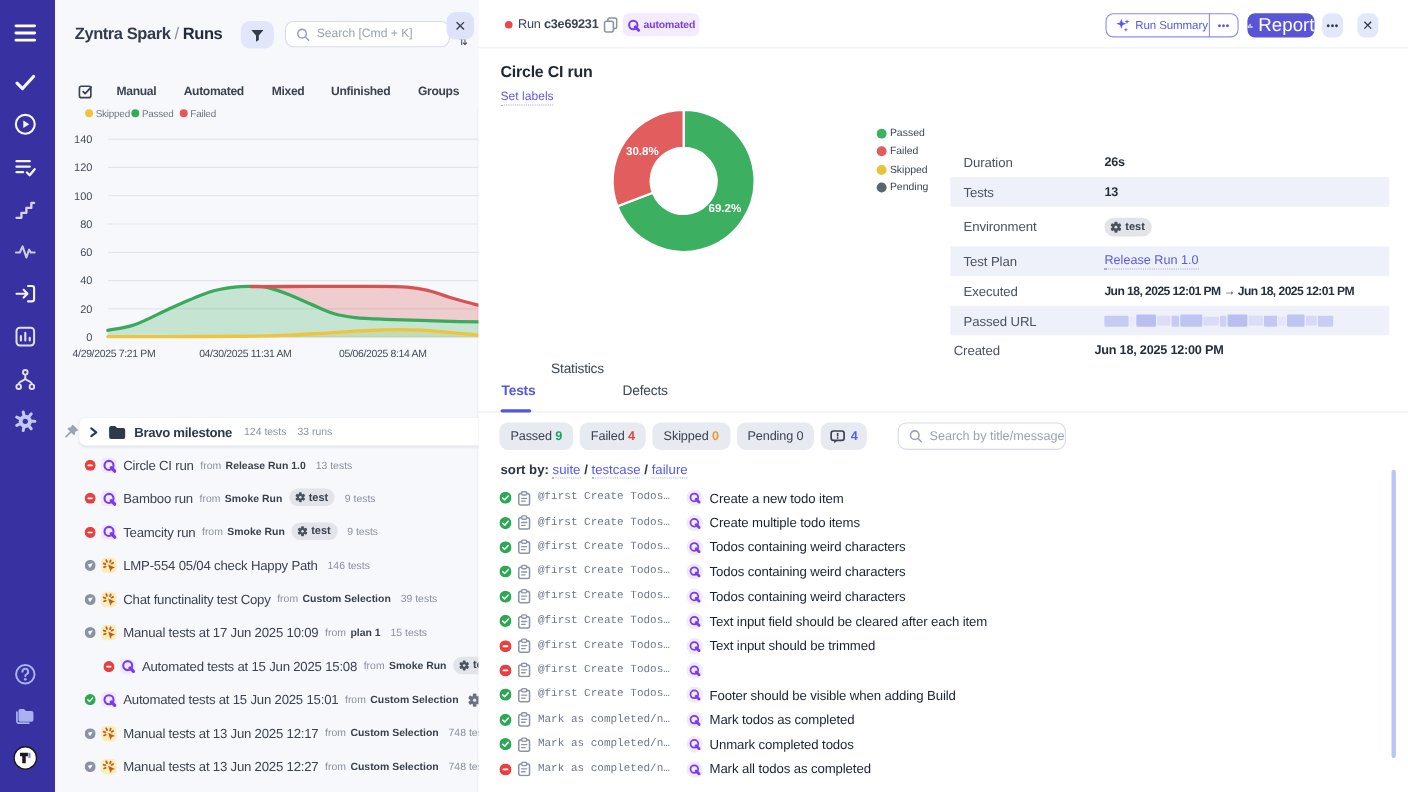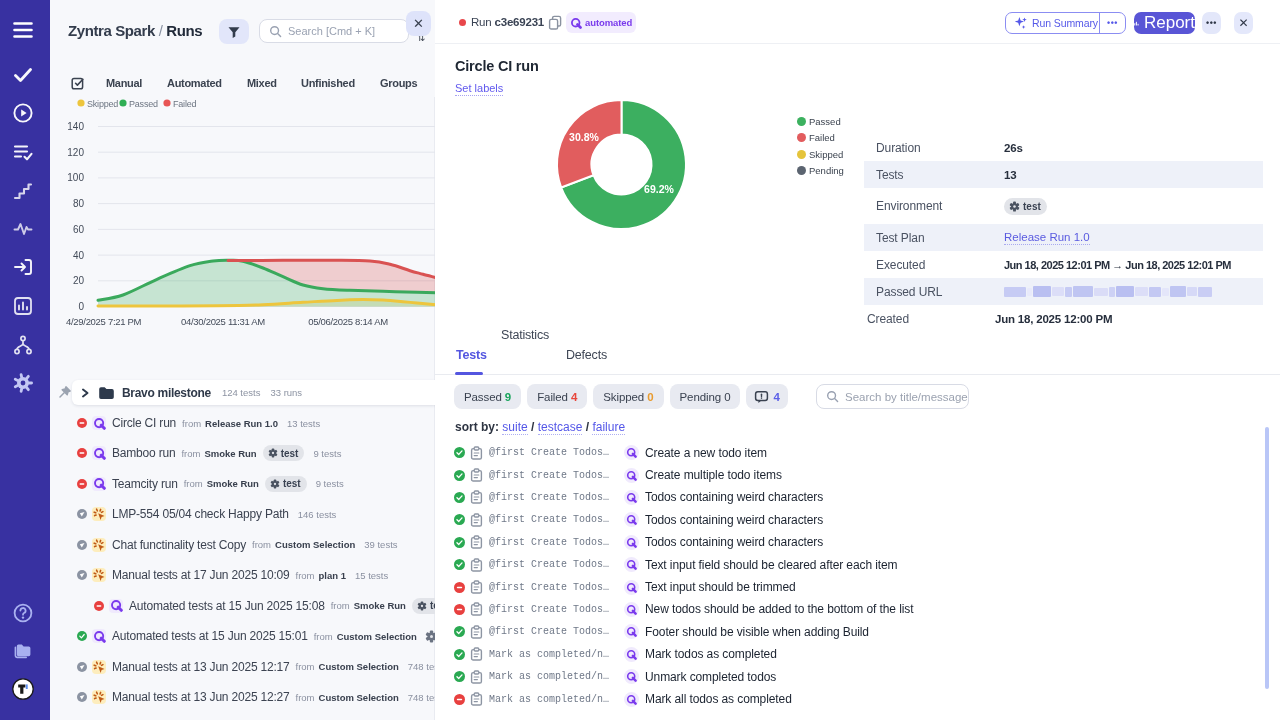--- a/index.html
+++ b/index.html
@@ -733,21 +733,20 @@
           <path d="M4.2 7.0 h4.6 M4.2 9.6 h3.2" stroke="#8d95a3" stroke-width="1.2" stroke-linecap="round"></path>
         </svg>
       </span>
       <span style="font-family:'Liberation Mono',monospace;font-size:10px;color:#6f7888;margin-left:6px;width:130px;overflow:hidden;flex:none">@first Create Todos…</span>
       <span style="display:inline-flex;width:15px;height:15px;border-radius:50%;background:#f0eafd;align-items:center;justify-content:center;margin-left:5px;flex:none">
         <svg width="11" height="11" viewBox="0 0 11 11" style="" xmlns="http://www.w3.org/2000/svg">
           <circle cx="5.2" cy="5.2" r="3.5" stroke="#7a3aed" stroke-width="1.6" fill="none"></circle>
           <path d="M 6.9 6.9 L 9.6 9.6" stroke="#7a3aed" stroke-width="2.5" stroke-linecap="round"></path>
         </svg>
       </span>
-      <span style="font-size:12px;letter-spacing:-0.1px;color:#1b2330;margin-left:6px">New todos should be added to the bottom of the list</span>
     </div>
 <div style="position:absolute;left:454px;top:622.8px;height:18px;display:flex;align-items:center;white-space:nowrap">
       <span style="display:inline-flex;width:11px;height:11px;flex:none">
         <svg width="11" height="11" viewBox="0 0 11 11" style="" xmlns="http://www.w3.org/2000/svg">
           <circle cx="5.5" cy="5.5" r="5.5" fill="#2aa952"></circle>
           <path d="M3.0 5.7 L4.8 7.4 L8.0 3.9" stroke="#fff" stroke-width="1.4" fill="none" stroke-linecap="round" stroke-linejoin="round"></path>
         </svg>
       </span>
       <span style="display:inline-flex;margin-left:5px;flex:none">
         <svg width="13" height="14" viewBox="0 0 13 14" style="" xmlns="http://www.w3.org/2000/svg">

